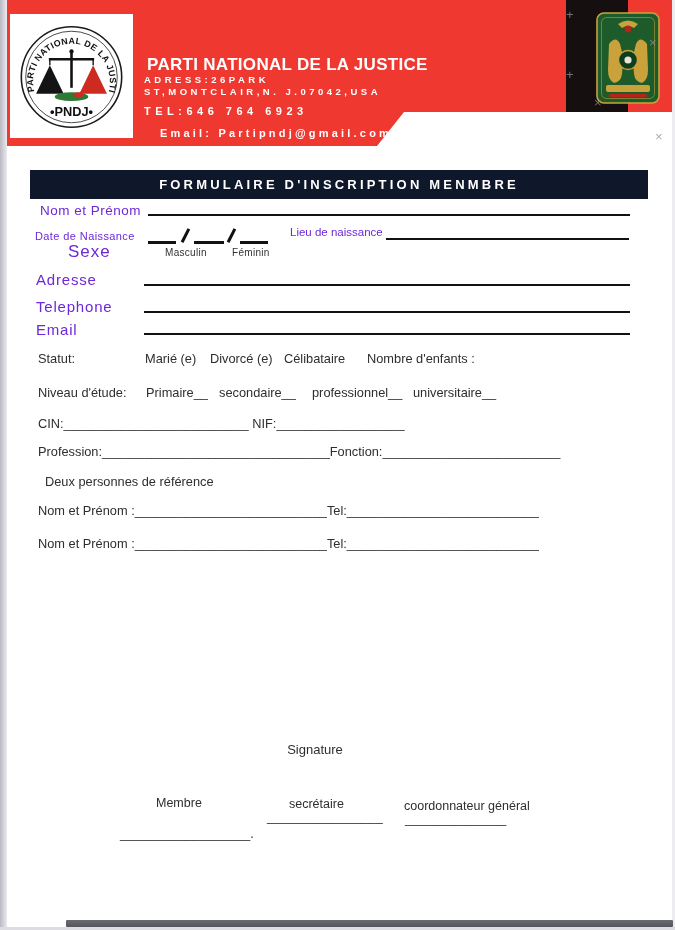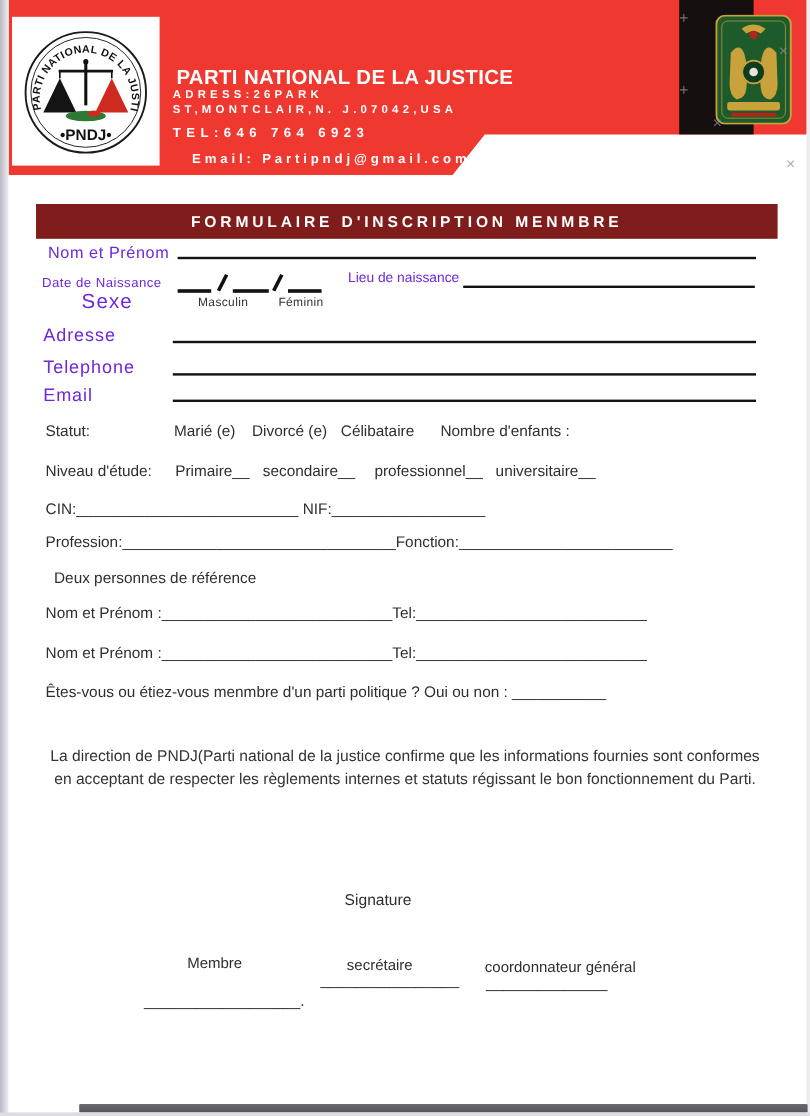--- a/index.html
+++ b/index.html
@@ -15,21 +15,21 @@
   .banner{left:7px;top:0;width:668px;height:146px;background:#ee3830;
           clip-path:polygon(0 0,668px 0,668px 112px,397px 112px,370px 146px,0 146px);}
   .stripe{left:566px;top:0;width:62px;height:112px;background:#15100f;}
   .crop-mark{color:#8f8f98;opacity:.75;font-size:13px;line-height:13px;}
   .logo-card{left:10px;top:14px;width:123px;height:124px;background:#fff;}
   .hdr-org{left:147px;top:55px;font-size:17px;font-weight:bold;color:#fff;letter-spacing:.3px;white-space:nowrap;}
   .hdr-small{left:144px;font-size:9.5px;font-weight:bold;color:#fff;letter-spacing:3.5px;white-space:nowrap;}
   .hdr-tel{left:144px;top:105px;font-size:11px;font-weight:bold;color:#fff;letter-spacing:4.5px;white-space:nowrap;}
   .hdr-email{left:144px;top:127px;font-size:11px;font-weight:bold;color:#fff;letter-spacing:3.2px;white-space:nowrap;margin-left:16px;}
   
-  .title-bar{left:30px;top:170px;width:618px;height:29px;background:#7f1d1d;display:flex;align-items:center;justify-content:center;}
+  .title-bar{left:30px;top:170px;width:618px;height:29px;background:#0f172a;display:flex;align-items:center;justify-content:center;}
   .title-bar span{color:#fff;font-weight:bold;font-size:13px;letter-spacing:3.2px;white-space:nowrap;}
   
   .lab{white-space:nowrap;color:#6d28d9;}
   .line{background:#121212;}
   .f13{font-size:13.5px;letter-spacing:.5px;}
   .f11{font-size:11px;letter-spacing:.4px;}
   .f10{font-size:10px;letter-spacing:.3px;color:#333;}
   .f15{font-size:15px;letter-spacing:.8px;}
   .f17{font-size:17px;letter-spacing:1px;}
   .body-txt{font-size:12.8px;color:#2e2e2e;white-space:nowrap;}
@@ -140,23 +140,21 @@
   <div class="abs body-txt" style="left:38px;top:416px;"><span>CIN:</span><span>__________________________</span> <span>NIF:</span><span>__________________</span></div>
 
   <div class="abs body-txt" style="left:38px;top:444px;"><span>Profession:</span><span>________________________________</span><span>Fonction:</span><span>_________________________</span></div>
 
   <div class="abs body-txt" style="left:45px;top:474px;">Deux personnes de référence</div>
 
   <div class="abs body-txt" style="left:38px;top:503px;"><span>Nom et Prénom :</span><span>___________________________</span><span>Tel:</span><span>___________________________</span></div>
 
   <div class="abs body-txt" style="left:38px;top:536px;"><span>Nom et Prénom :</span><span>___________________________</span><span>Tel:</span><span>___________________________</span></div>
 
-  <div class="abs body-txt" style="left:38px;top:569px;">Êtes-vous ou étiez-vous menmbre d'un parti politique ? Oui ou non : ___________</div>
 
-  <div class="abs decl">La direction de PNDJ(Parti national de la justice confirme que les informations fournies sont conformes en acceptant de respecter les règlements internes et statuts régissant le bon fonctionnement du Parti.</div>
 
   <div class="abs sig-head">Signature</div>
   <div class="abs sig-lab" style="left:156px;top:796px;">Membre</div>
   <div class="abs sig-lab" style="left:289px;top:797px;">secrétaire</div>
   <div class="abs sig-lab" style="left:404px;top:799px;">coordonnateur général</div>
   <div class="abs sig-line" style="left:120px;top:808px;margin-top:18px;">__________________.</div>
   <div class="abs sig-line" style="left:267px;top:809px;">________________</div>
   <div class="abs sig-line" style="left:405px;top:811px;">______________</div>
 
   <div class="abs left-edge"></div>

